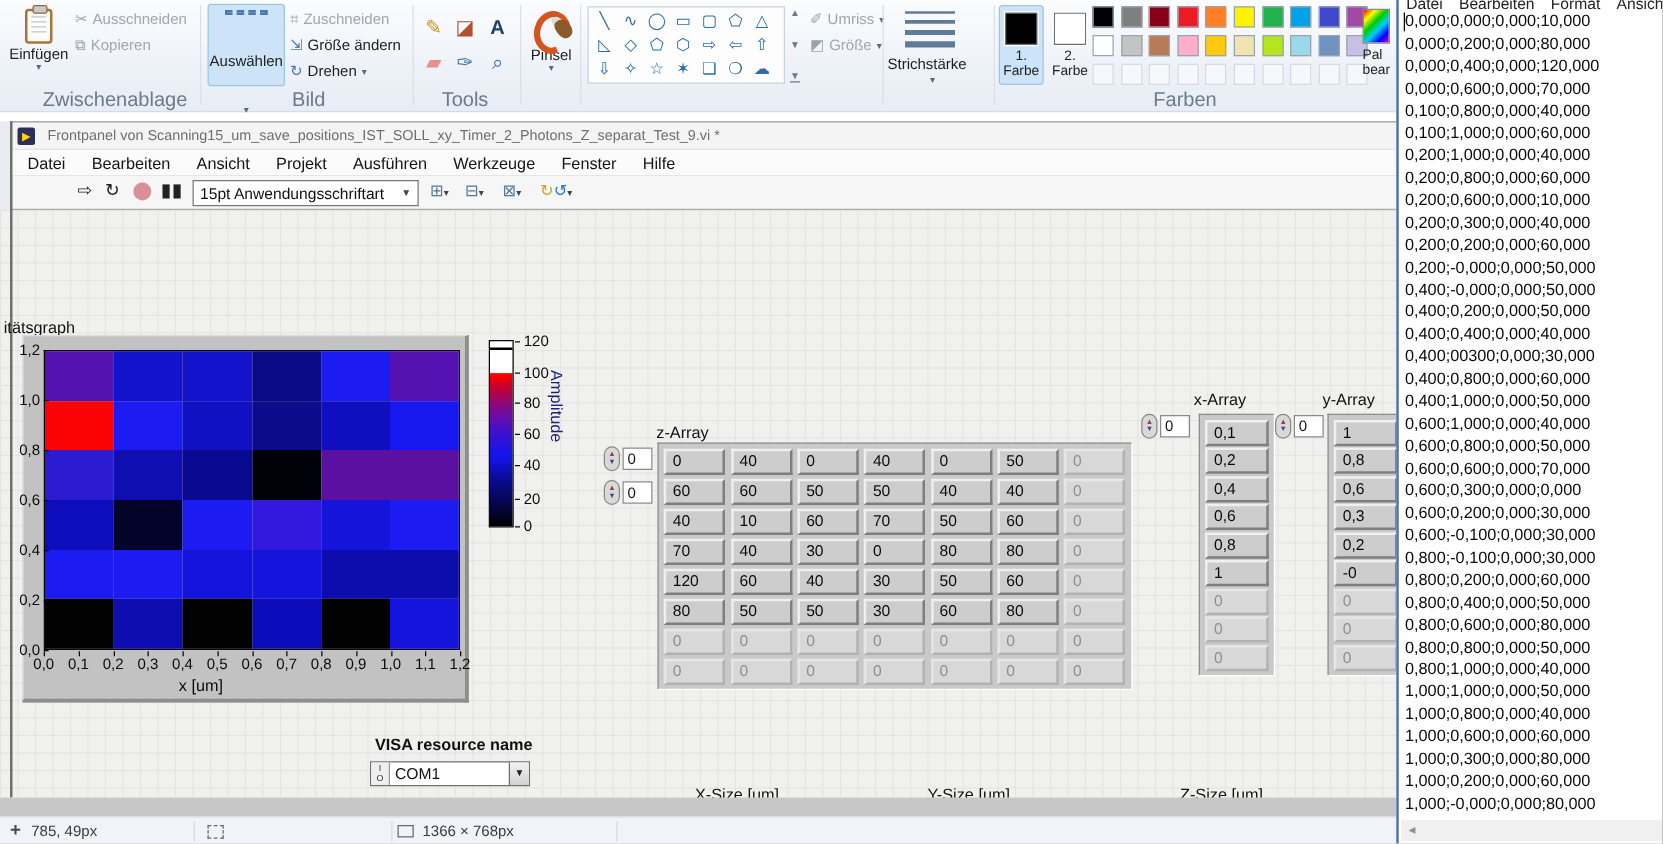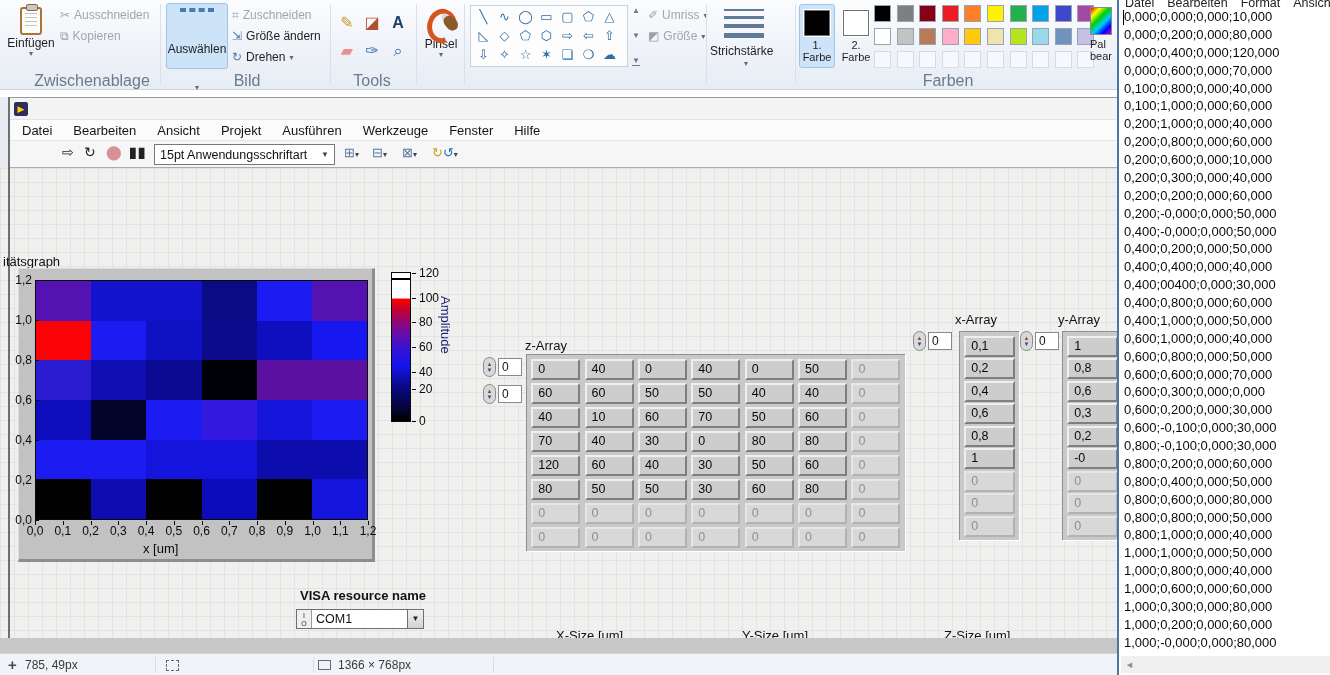--- a/index.html
+++ b/index.html
@@ -284,20 +284,21 @@
     <span class="grouplabel" style="left:552px;margin-top:48px;">Formen</span>
     <span class="grouplabel" style="left:948px;">Farben</span>
   </div>
 
   <div class="abs" style="left:0;top:90px;width:1117px;height:8px;background:#fff;"></div>
   <div class="abs" style="left:0;top:97px;width:8px;height:71px;background:#e9edf3;"></div>
   <div class="lv-grid"></div>
 
   <div class="lv-titlebar">
     <div class="lv-icon">▶</div>
+    <span class="lv-title">Frontpanel von Scanning15_um_save_positions_IST_SOLL_xy_Timer_2_Photons_Z_separat_Test_9.vi *</span>
   </div>
   <div class="lv-menubar">
 
   <span>Datei</span>
       <span>Bearbeiten</span>
       <span>Ansicht</span>
       <span>Projekt</span>
       <span>Ausführen</span>
       <span>Werkzeuge</span>
       <span>Fenster</span>
@@ -409,21 +410,21 @@
       <span class="xtick" style="left: 368px;">1,2</span>
     </div>
   <span class="xlabel">x [um]</span>
   <div class="colorbar"></div>
   <div id="cbticks">
       <span class="cbtick" style="left: 419px; top: 266px;">120</span>
       <span class="cbtick" style="left: 419px; top: 290.67px;">100</span>
       <span class="cbtick" style="left: 419px; top: 315.34px;">80</span>
       <span class="cbtick" style="left: 419px; top: 340.01px;">60</span>
       <span class="cbtick" style="left: 419px; top: 364.68px;">40</span>
-      <span class="cbtick" style="left: 419px; top: 382px;">20</span>
+      <span class="cbtick" style="left: 419px; top: 392px;">20</span>
       <span class="cbtick" style="left: 419px; top: 414.02px;">0</span>
     </div>
   <span class="amp-label">Amplitude</span>
 
   <span class="arr-label" style="left:525px;top:338px;">z-Array</span>
   <div class="spinpill" style="left:483px;top:357px;">
       <span class="up">▲</span>
       <span class="dn">▼</span>
     </div>
   <div class="spinfield" style="left:498px;top:358px;">0</div>
@@ -585,21 +586,21 @@
         <div class="np-line">0,100;1,000;0,000;60,000</div>
         <div class="np-line">0,200;1,000;0,000;40,000</div>
         <div class="np-line">0,200;0,800;0,000;60,000</div>
         <div class="np-line">0,200;0,600;0,000;10,000</div>
         <div class="np-line">0,200;0,300;0,000;40,000</div>
         <div class="np-line">0,200;0,200;0,000;60,000</div>
         <div class="np-line">0,200;-0,000;0,000;50,000</div>
         <div class="np-line">0,400;-0,000;0,000;50,000</div>
         <div class="np-line">0,400;0,200;0,000;50,000</div>
         <div class="np-line">0,400;0,400;0,000;40,000</div>
-        <div class="np-line">0,400;00400;0,000;30,000</div>
+        <div class="np-line">0,400;00300;0,000;30,000</div>
         <div class="np-line">0,400;0,800;0,000;60,000</div>
         <div class="np-line">0,400;1,000;0,000;50,000</div>
         <div class="np-line">0,600;1,000;0,000;40,000</div>
         <div class="np-line">0,600;0,800;0,000;50,000</div>
         <div class="np-line">0,600;0,600;0,000;70,000</div>
         <div class="np-line">0,600;0,300;0,000;0,000</div>
         <div class="np-line">0,600;0,200;0,000;30,000</div>
         <div class="np-line">0,600;-0,100;0,000;30,000</div>
         <div class="np-line">0,800;-0,100;0,000;30,000</div>
         <div class="np-line">0,800;0,200;0,000;60,000</div>

